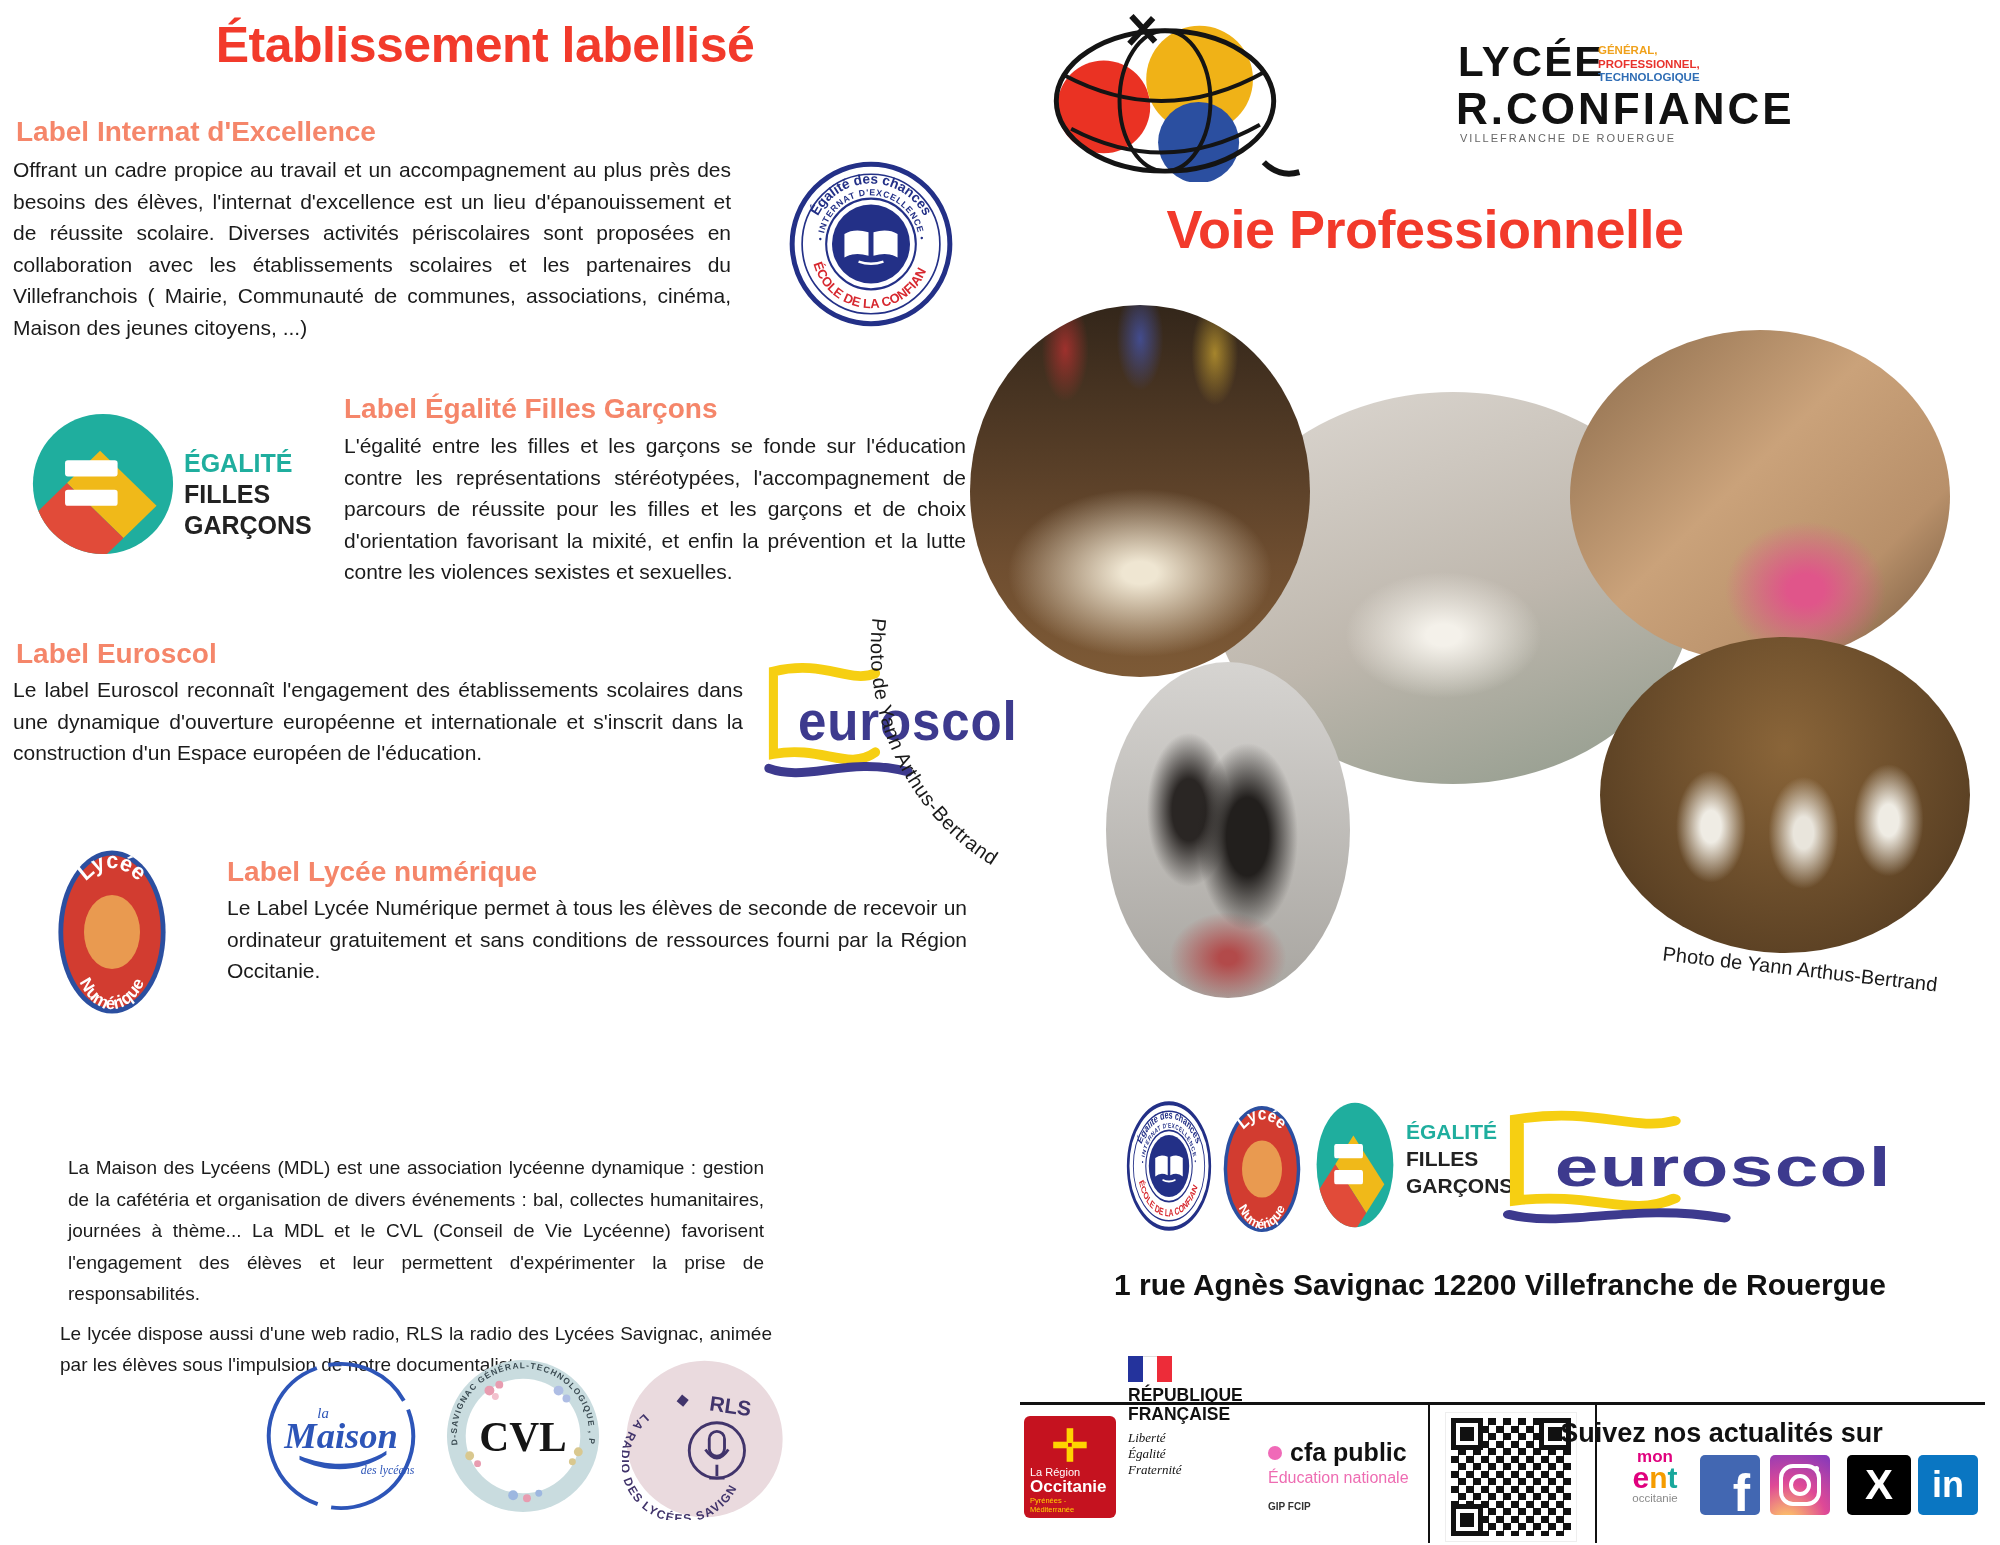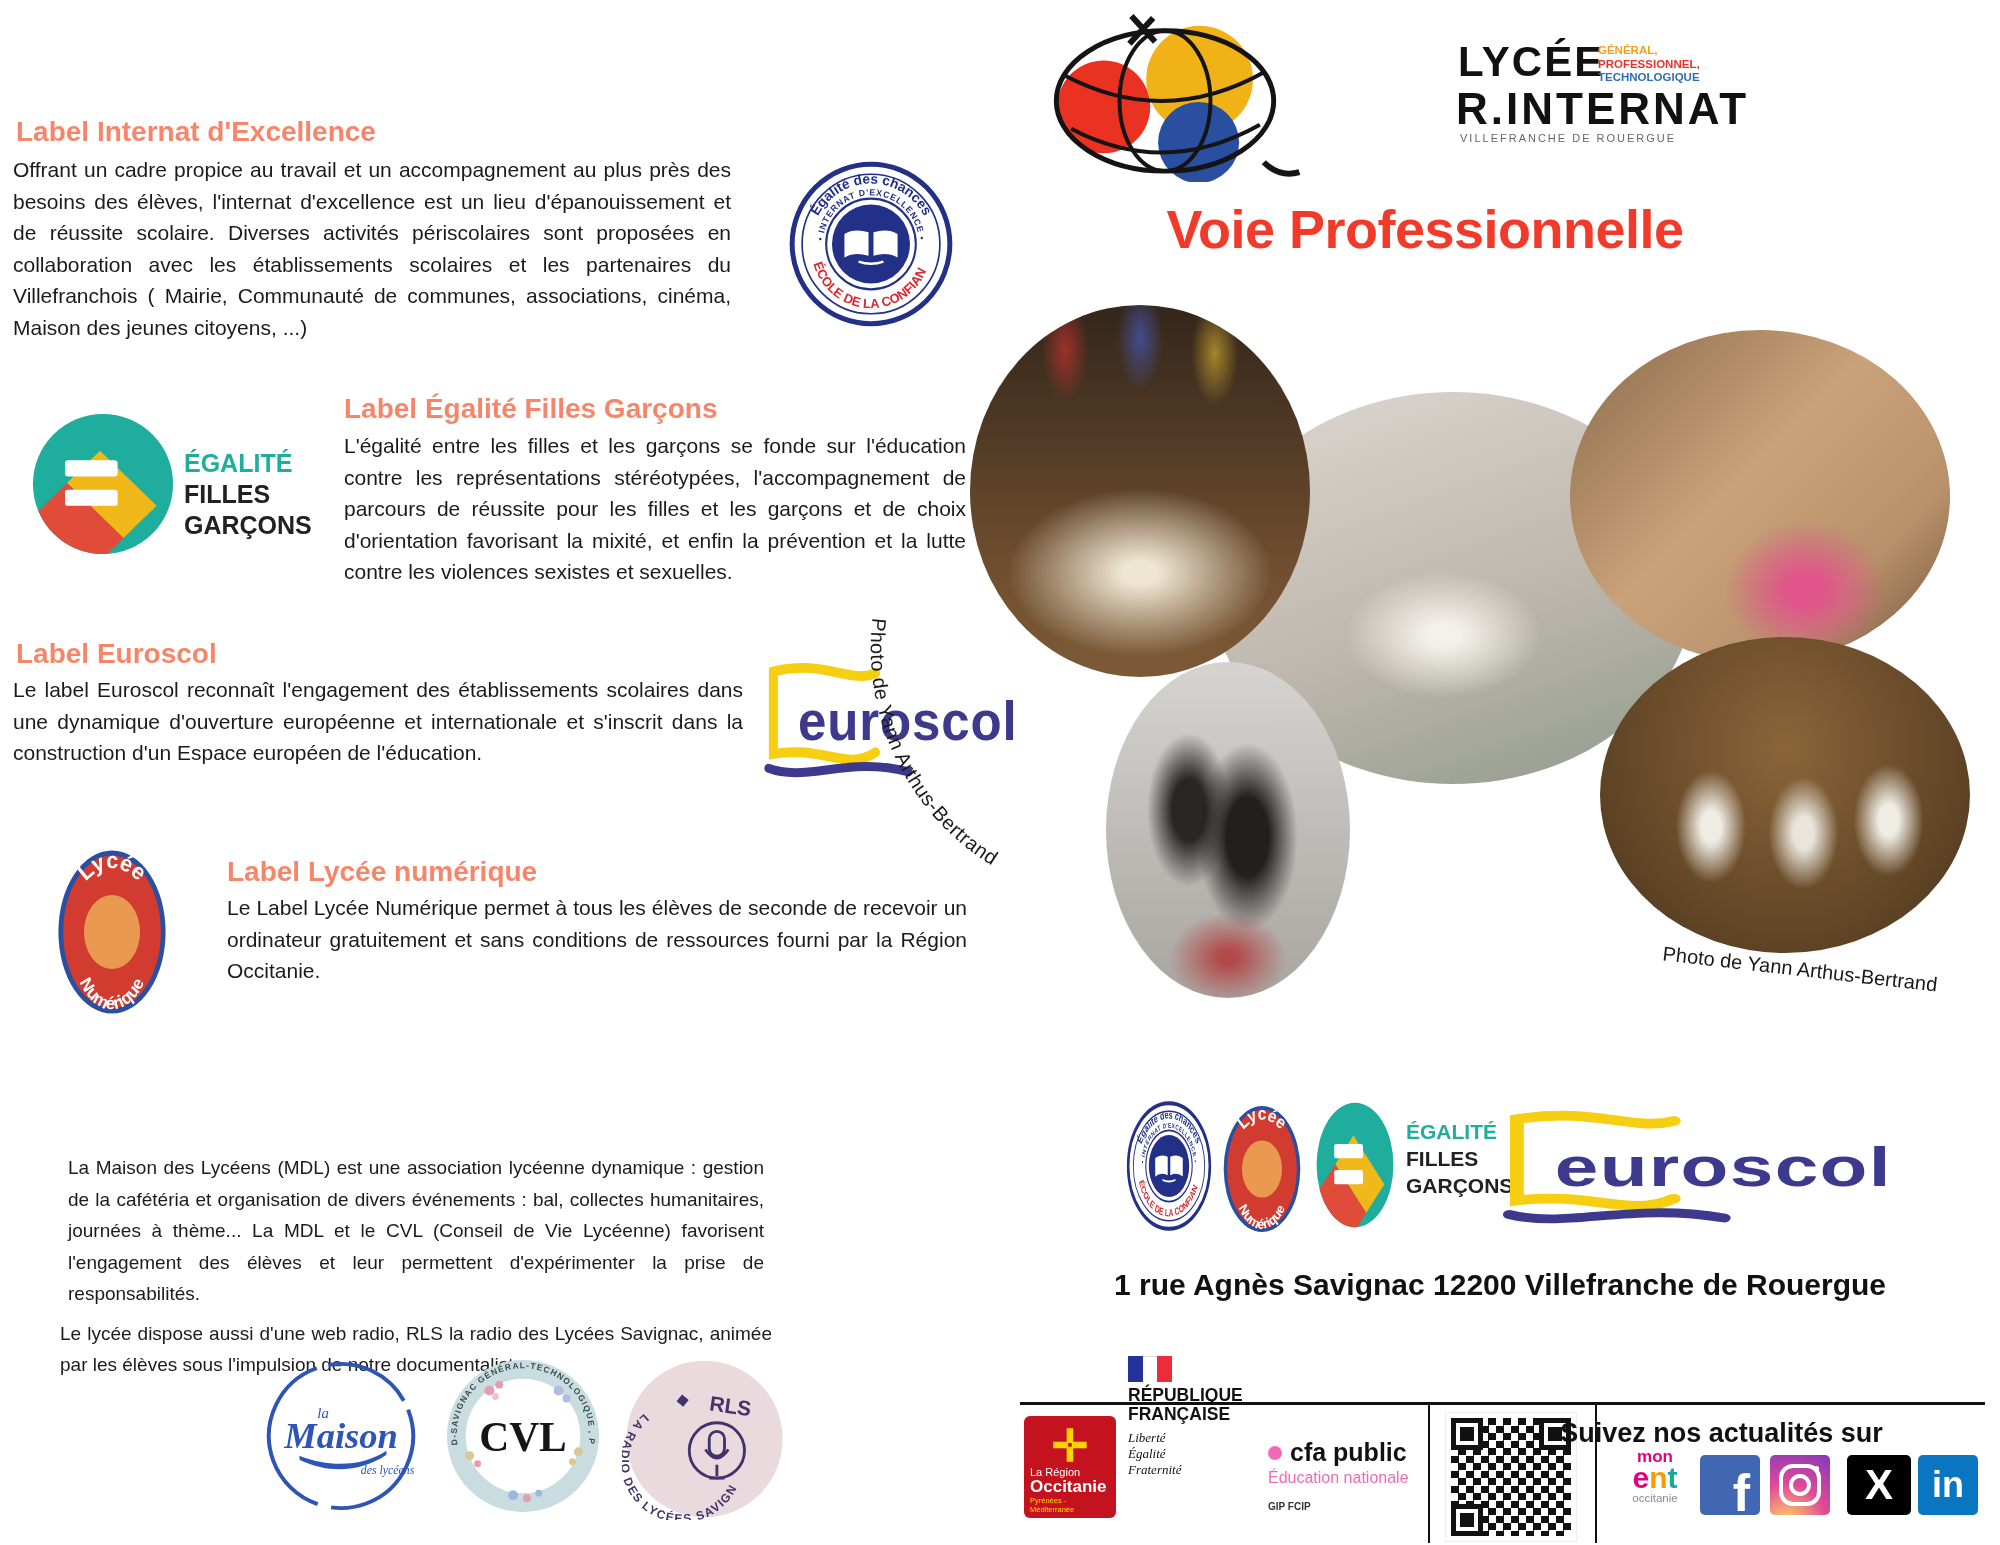--- a/index.html
+++ b/index.html
@@ -89,20 +89,21 @@
       </symbol>
 
       <symbol id="sym-euroscol" viewBox="0 0 340 145">
         <path d="M 150 26 C 118 38 88 10 26 24 L 26 116 C 86 106 116 136 150 114" fill="none" stroke="#f6cf12" stroke-width="11" stroke-linecap="round"></path>
         <path d="M 20 132 C 66 148 116 118 190 136" fill="none" stroke="#3d3a8e" stroke-width="10" stroke-linecap="round"></path>
         <text x="56" y="100" font-size="62" font-weight="bold" fill="#3d3a8e" letter-spacing="1">euroscol</text>
       </symbol>
     </defs>
   </svg>
 
+  <div class="abs red-title center" style="left:0;top:16px;width:970px;font-size:50px;">Établissement labellisé</div>
 
   <div class="abs sec-head" style="left:16px;top:116px;">Label Internat d'Excellence</div>
   <div class="abs body-txt" style="left:13px;top:154px;width:718px;">Offrant un cadre propice au travail et un accompagnement au plus près des besoins des élèves, l'internat d'excellence est un lieu d'épanouissement et de réussite scolaire. Diverses activités périscolaires sont proposées en collaboration avec les établissements scolaires et les partenaires du Villefranchois ( Mairie, Communauté de communes, associations, cinéma, Maison des jeunes citoyens, ...)</div>
   <svg class="abs" style="left:788px;top:160px;" width="166" height="168" viewBox="0 0 200 200" preserveAspectRatio="none">
     <use href="#sym-internat"></use>
   </svg>
 
   <svg class="abs" style="left:30px;top:413px;" width="146" height="142" viewBox="0 0 150 150" preserveAspectRatio="none">
     <use href="#sym-efg"></use>
   </svg>
@@ -192,21 +193,21 @@
       <path d="M 116 2 L 140 28 M 138 4 L 114 30" stroke-width="6"></path>
       <path d="M 250 150 q 16 16 36 10" stroke-width="6"></path>
     </g>
   </svg>
   <div class="abs" style="left:1458px;top:38px;font-weight:bold;font-size:42px;letter-spacing:2px;color:#111;">LYCÉE</div>
   <div class="abs" style="left:1598px;top:44px;font-size:11.5px;font-weight:bold;line-height:13.5px;">
     <div style="color:#f0a11b;">GÉNÉRAL,</div>
     <div style="color:#e8322c;">PROFESSIONNEL,</div>
     <div style="color:#2f6db5;">TECHNOLOGIQUE</div>
   </div>
-  <div class="abs" style="left:1456px;top:84px;font-weight:bold;font-size:44px;letter-spacing:3px;color:#111;">R.INTERNAT</div>
+  <div class="abs" style="left:1456px;top:84px;font-weight:bold;font-size:44px;letter-spacing:3px;color:#111;">R.CONFIANCE</div>
   <div class="abs" style="left:1460px;top:132px;font-size:11px;letter-spacing:2px;color:#666;">VILLEFRANCHE DE ROUERGUE</div>
 
   <div class="abs red-title center" style="left:1125px;top:198px;width:600px;font-size:54px;">Voie Professionnelle</div>
 
   <div class="abs photo" style="left:1212px;top:392px;width:482px;height:392px;
        background:radial-gradient(140px 90px at 48% 62%, #f4f1ea 12%, rgba(244,241,234,0) 70%),
                   linear-gradient(160deg,#ddd8d2 0%,#beb7ad 55%,#8f9a8b 100%);"></div>
   <div class="abs photo" style="left:970px;top:305px;width:340px;height:372px;
        background:radial-gradient(36px 80px at 28% 12%, rgba(190,50,50,.75), rgba(190,50,50,0) 65%),
                   radial-gradient(36px 80px at 50% 9%, rgba(70,90,190,.7), rgba(70,90,190,0) 65%),

